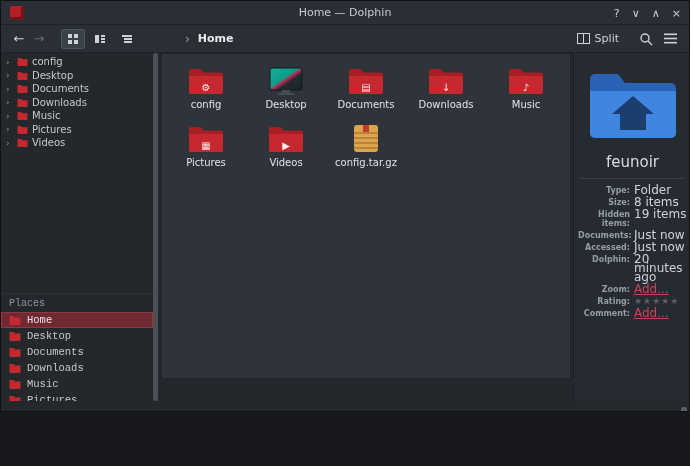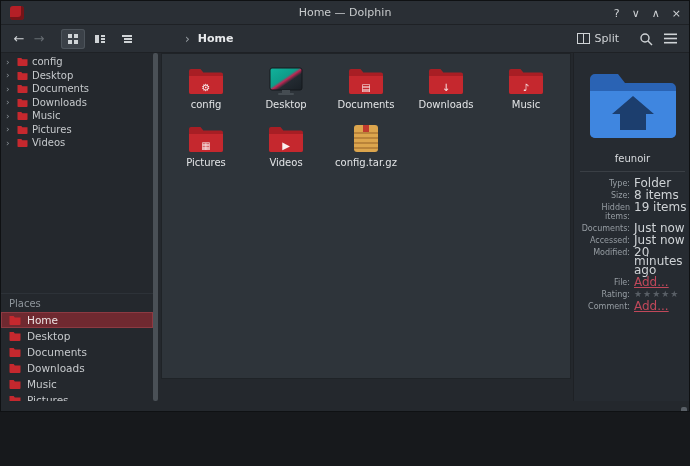--- a/index.html
+++ b/index.html
@@ -26,21 +26,21 @@
   .tb-spacer { flex:1; }
   .splitbtn { display:flex; align-items:center; gap:5px; font-size:11px; color:#d0d3d6; margin-right:14px; }
   .tb-iconbtn { width:22px; display:flex; justify-content:center; margin-left:2px; }
 
   
   .tree { position:absolute; left:0; top:54px; width:152px; }
   .trow { display:flex; align-items:center; height:13.5px; padding-left:5px; gap:4px; font-size:10px; color:#c6c9cc; }
   .texp { color:#8a9096; font-size:9px; width:7px; }
 
   
-  .places { position:absolute; left:0; top:292px; width:152px; height:108px; overflow:hidden; border-top:1px solid #2d3238; }
+  .places { position:absolute; left:0; top:292px; width:152px; height:108px; overflow:hidden; border-top:1px solid #2d3238;font-family:Liberation Mono, monospace; }
   .places-h { padding:4px 8px 3px 8px; font-size:10px; color:#8f969c; }
   .prow { display:flex; align-items:center; height:16px; padding-left:8px; gap:6px; font-size:10.5px; color:#c6c9cc; }
   .prow.sel { background:#6f2930; box-shadow:inset 0 0 0 1px #8c3a42; color:#ece3e3; }
 
   
   .v-scroll { position:absolute; left:152px; top:52px; width:5px; height:348px; background:#4a5056; border-radius:2px; }
 
   
   .view { position:absolute; left:160px; top:52px; width:410px; height:326px; background:#2e343a; border:1px solid #1f2327; }
   .file { position:absolute; width:78px; text-align:center; }
@@ -54,24 +54,24 @@
   .zlabel { font-size:9.5px; color:#b9bdc1; }
   .zminus { width:8px; height:2px; background:#b02227; }
   .zplus { color:#b02227; font-size:11px; font-weight:bold; line-height:10px; }
   .zgroove { position:relative; width:130px; height:3px; background:#4a5056; border-radius:2px; }
   .zfill { position:absolute; left:0; top:0; height:3px; width:14%; background:#8c2a30; border-radius:2px; }
   .zhandle { position:absolute; left:12%; top:-4px; width:10px; height:10px; border-radius:50%; background:#9aa0a6; border:1px solid #6c7278; }
 
   
   .info { position:absolute; left:572px; top:52px; width:118px; height:348px; background:#262b31; border-left:1px solid #1e2125; }
   .bigfolder { display:block; margin:16px auto 0 auto; }
-  .iname { text-align:center; font-size:10px; color:#d9dcdf; margin-top:10px; }
+  .iname { text-align:center; font-size:15px; color:#d9dcdf; margin-top:10px; }
   .idiv { height:1px; background:#3a3f45; margin:7px 6px; }
   .inforow { display:flex; padding:0 4px; margin-bottom:3px; }
-  .ilab { width:56px; text-align:right; font-size:8px; color:#969da3; padding-right:4px; flex:none; }
+  .ilab { width:56px; text-align:right; font-size:8px; color:#969da3; padding-right:4px; flex:none;font-weight:bold; }
   .ival { flex:1; font-size:12px; color:#cfd3d6; line-height:9px; }
   .ival.addlink { color:#c0485a; text-decoration:underline; }
   .ival.stars { color:#595f66; font-size:9px; letter-spacing:1px; }
 
   
   .terminal { position:absolute; left:0; top:402px; width:690px; height:64px; background:#1b1f24; border-top:1px solid #0d0f11; padding:3px 6px; font-family:"DejaVu Sans Mono","Liberation Mono",monospace; font-size:10px; line-height:12px; }
   .tprompt { color:#12a97e; font-weight:bold; }
   .tcmd { color:#d7dadc; margin-left:6px; white-space:pre; }
   .tcursor { display:inline-block; width:7px; height:10px; border:1px solid #b7babd; vertical-align:text-bottom; margin-left:5px; }
   .t-scroll-track { position:absolute; right:2px; top:404px; width:6px; height:58px; background:#24282c; }
@@ -372,25 +372,25 @@
       </div>
     <div class="inforow">
         <span class="ilab">Documents:</span>
         <span class="ival">Just now</span>
       </div>
     <div class="inforow">
         <span class="ilab">Accessed:</span>
         <span class="ival">Just now</span>
       </div>
     <div class="inforow">
-        <span class="ilab">Modified:</span>
+        <span class="ilab">Dolphin:</span>
         <span class="ival">20 minutes ago</span>
       </div>
     <div class="inforow">
-        <span class="ilab">File:</span>
+        <span class="ilab">Zoom:</span>
         <span class="ival addlink">Add...</span>
       </div>
     <div class="inforow">
         <span class="ilab">Rating:</span>
         <span class="ival stars">★★★★★</span>
       </div>
     <div class="inforow">
         <span class="ilab">Comment:</span>
         <span class="ival addlink">Add...</span>
       </div>

